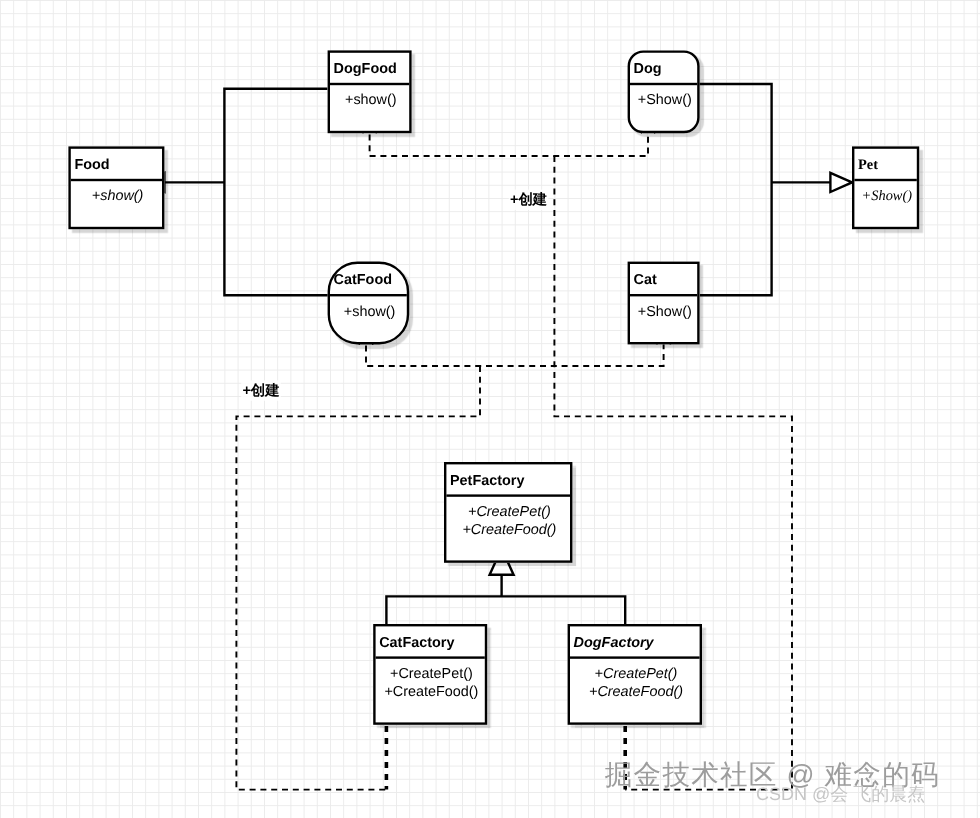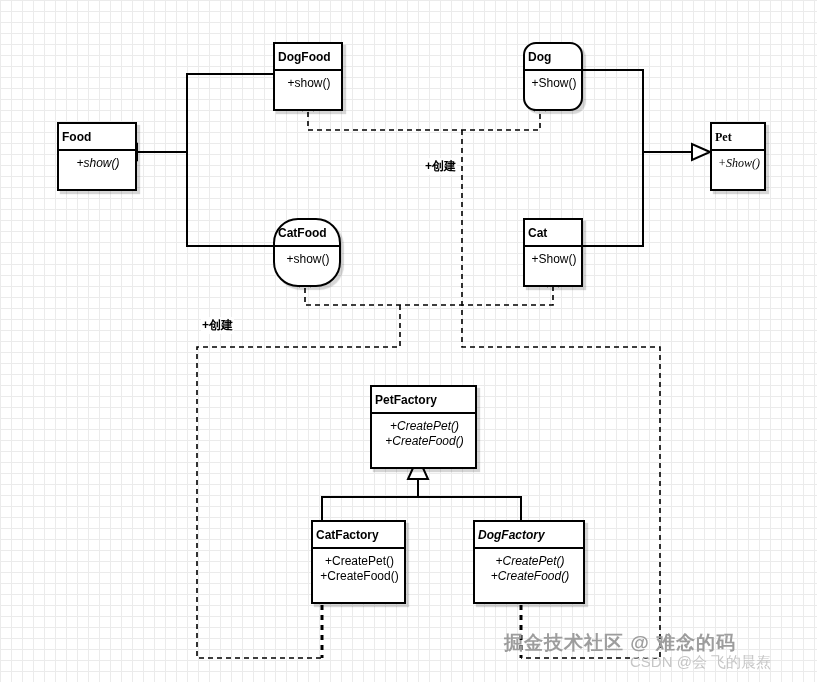--- a/index.html
+++ b/index.html
@@ -46,21 +46,21 @@
     position:absolute;z-index:3;
     font-size:12px;color:#000000;
     background:rgba(255,255,255,0.85);
     padding:0 1px;
     white-space:nowrap;
     font-weight:bold;
   }
   .wm1{
     position:absolute;z-index:4;
     left:504px;top:630px;
-    font-size:19px;font-weight:700;
+    font-size:23px;font-weight:400;
     color:#9d9d9d;letter-spacing:1px;
     white-space:nowrap;
   }
   .wm2{
     position:absolute;z-index:5;
     left:630px;top:653px;
     font-size:15px;
     color:#c6c6c6;
     white-space:nowrap;
   }

